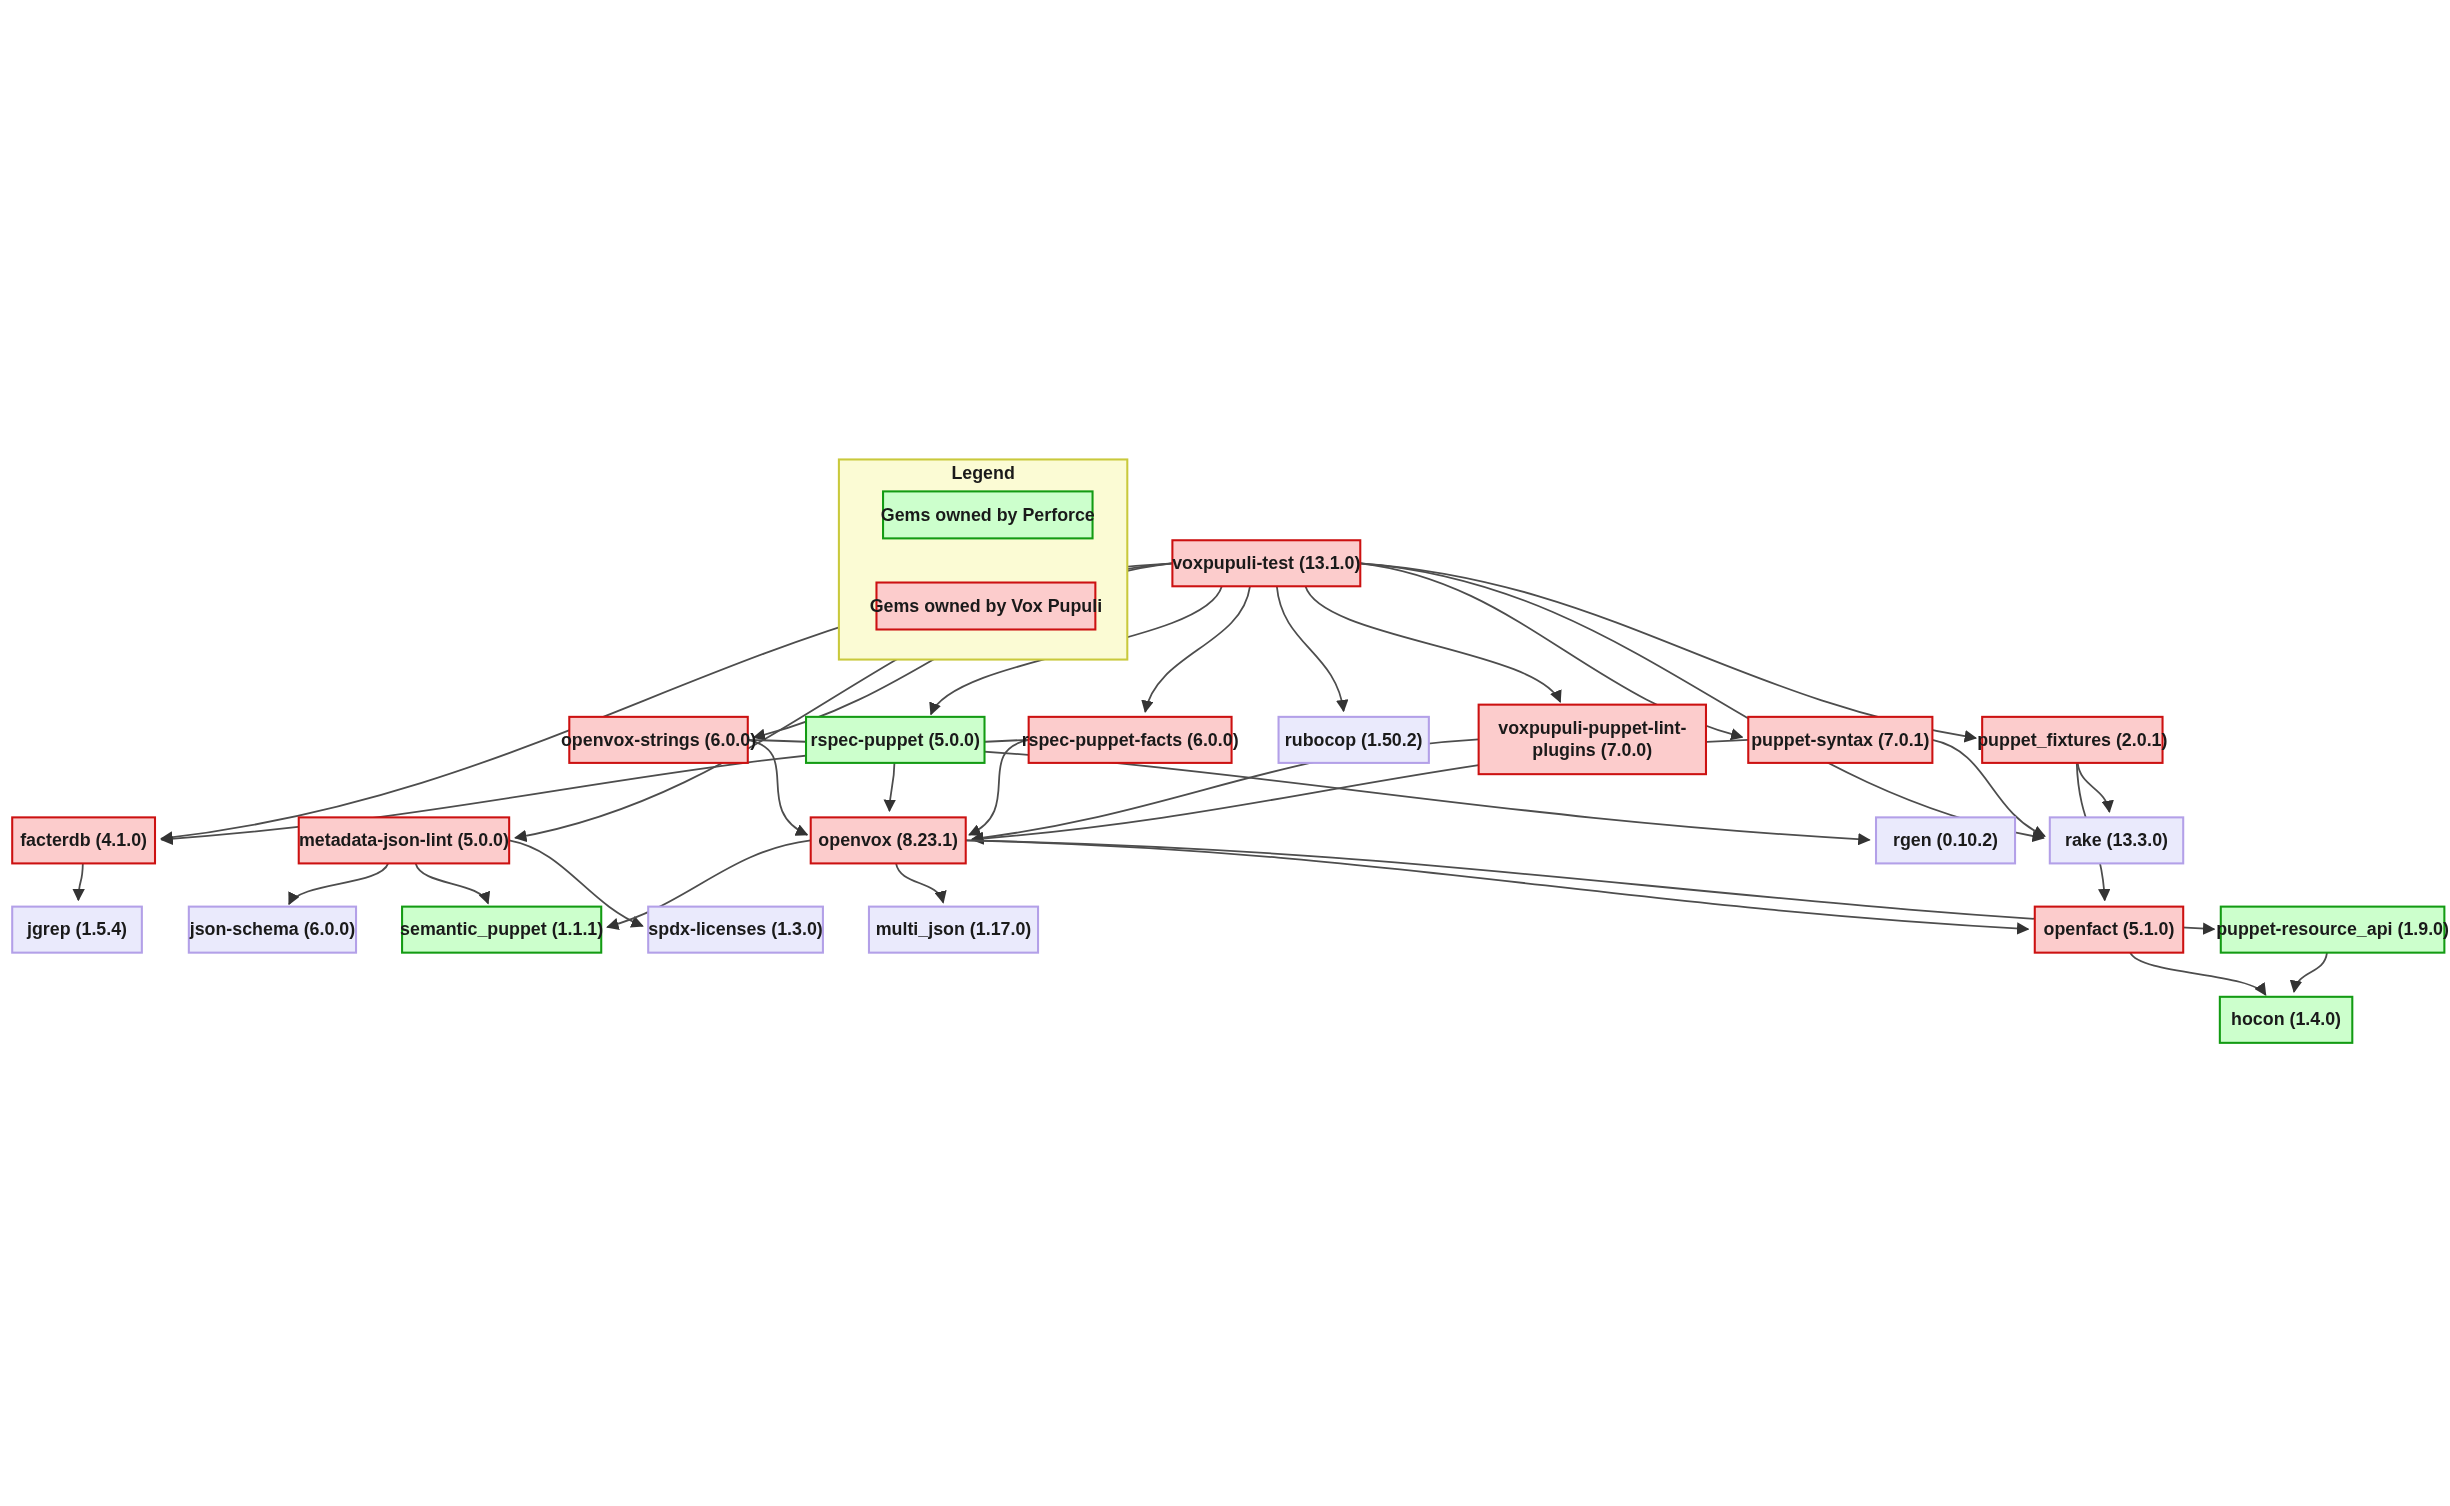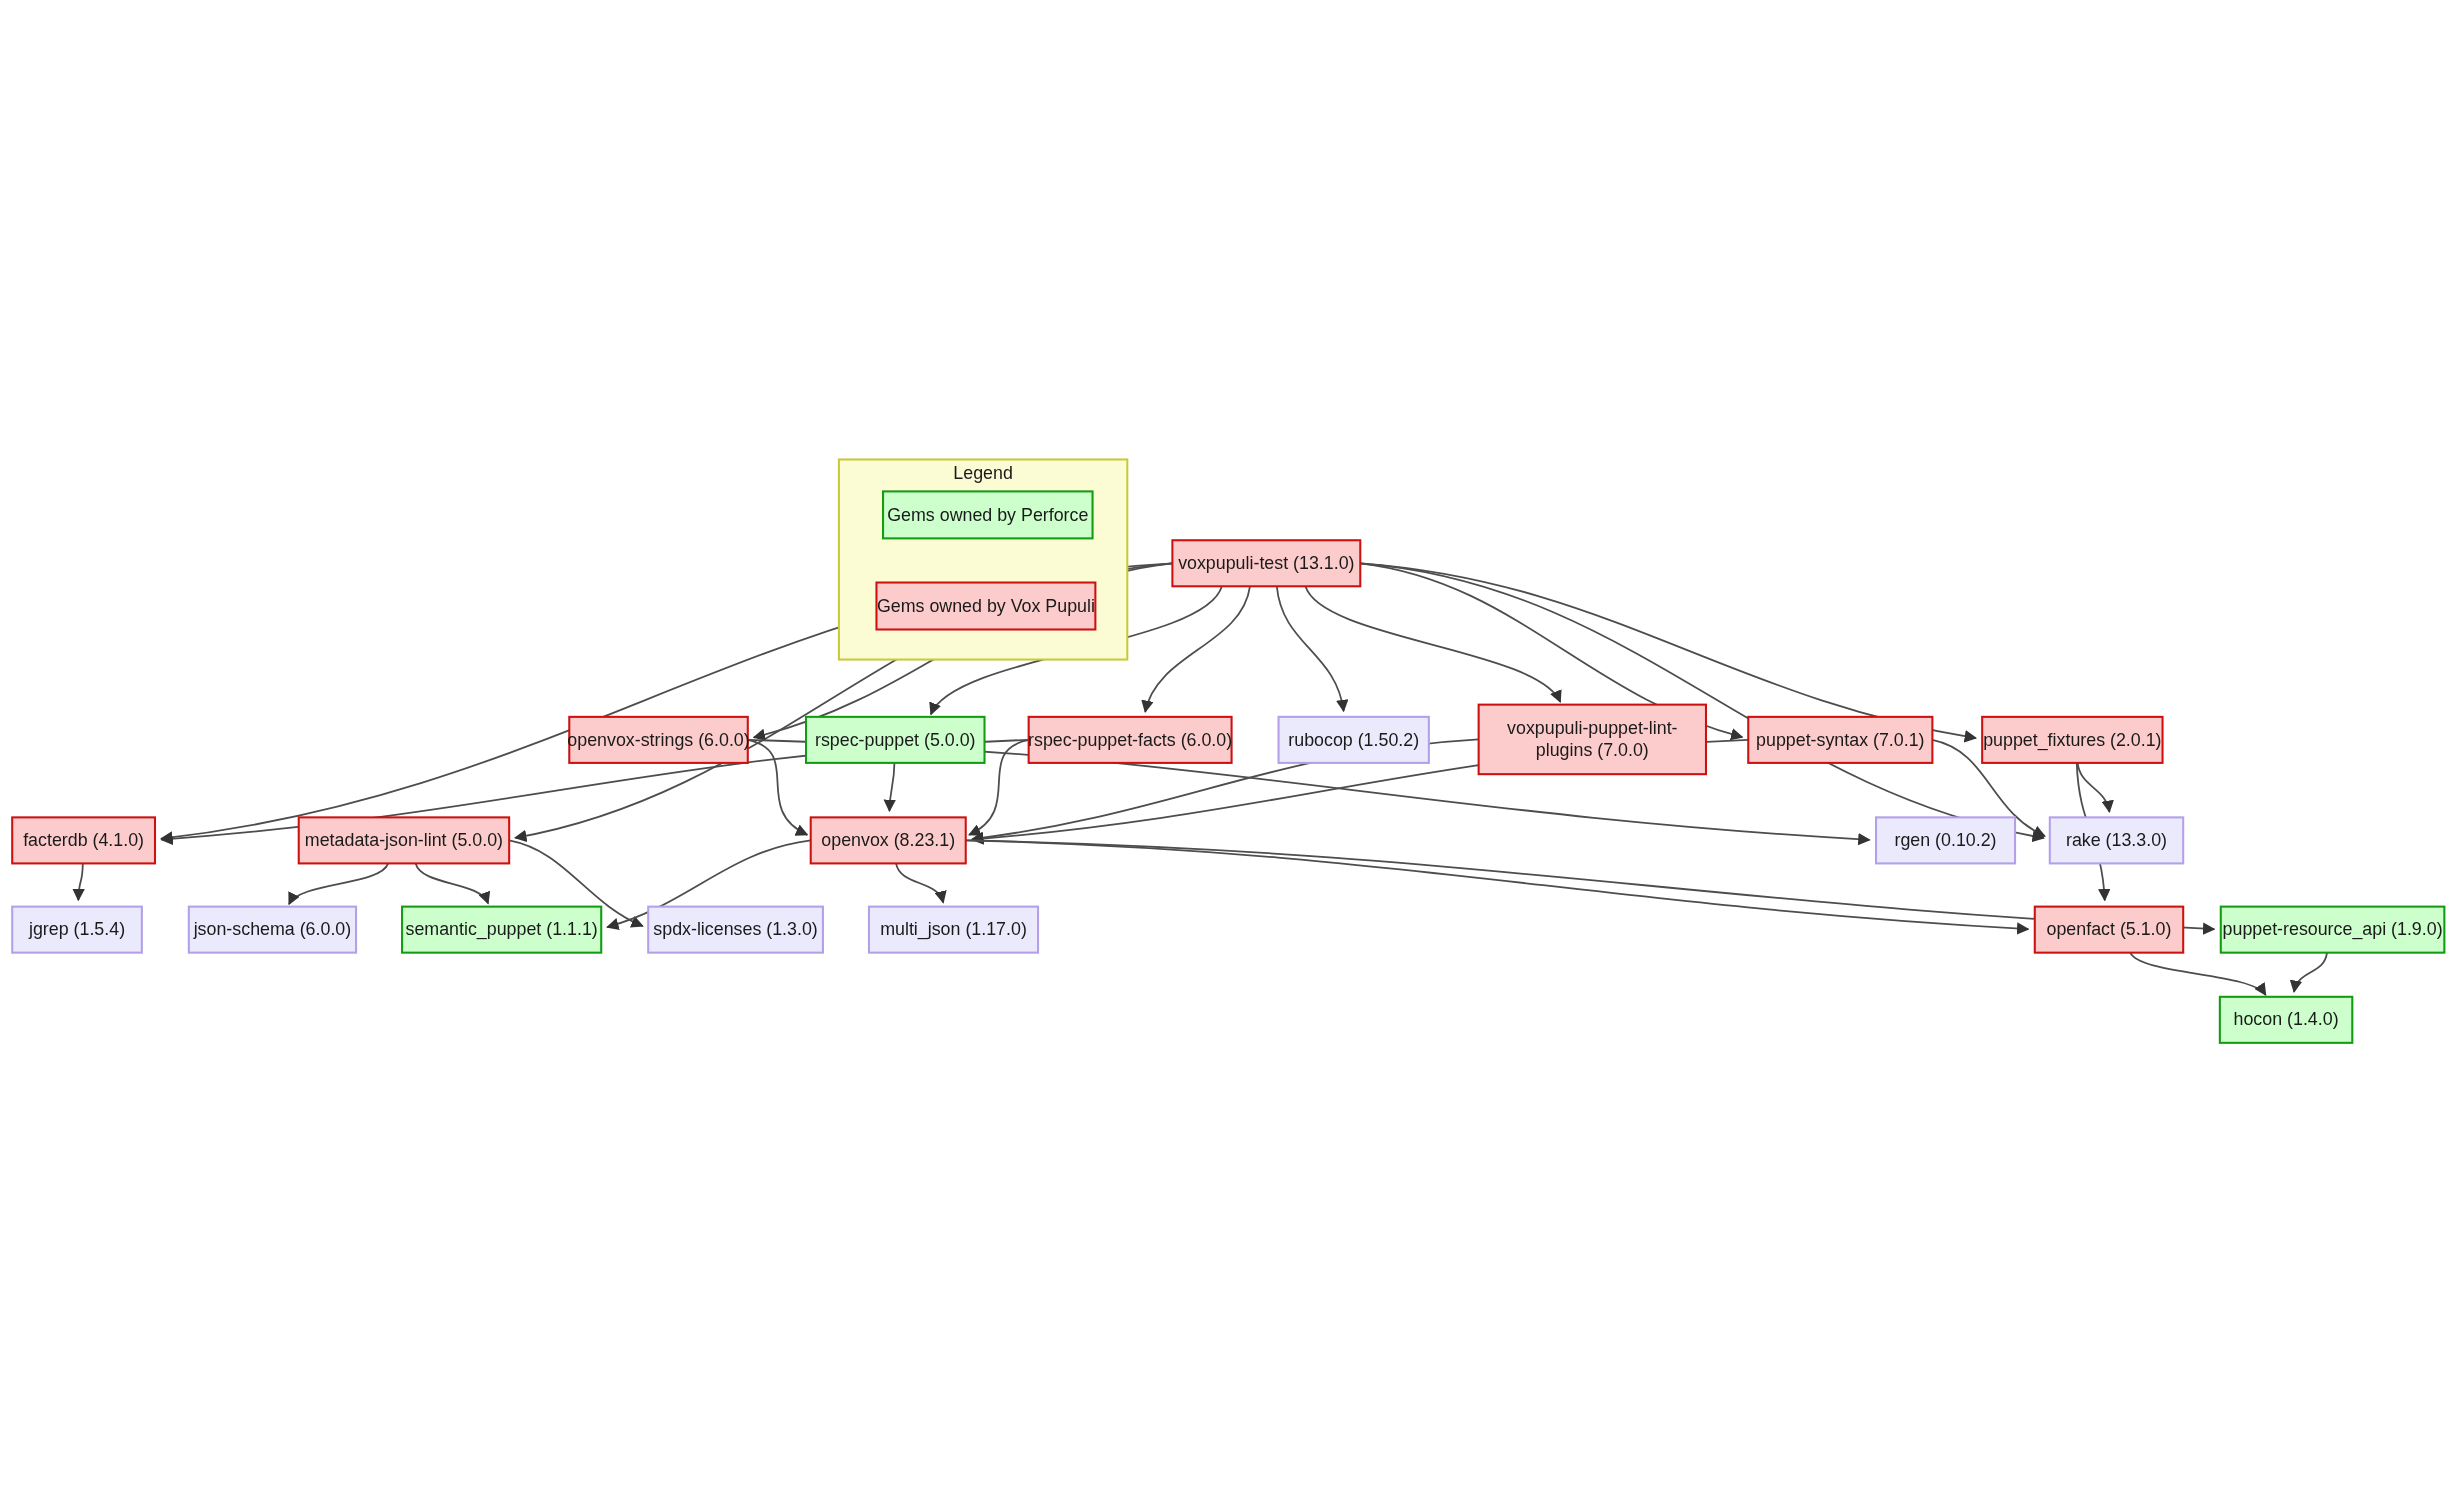--- a/index.html
+++ b/index.html
@@ -11,20 +11,21 @@
   body {
     width: 2450px;
     height: 1507px;
     overflow: hidden;
     font-family: "Liberation Sans", sans-serif;
   }
   #graph-root {
     position: relative;
     width: 2450px;
     height: 1415px;
+    font-weight: bold;
   }
   svg#graph-svg {
     position: absolute;
     top: 0;
     left: 0;
     width: 2450px;
     height: 1507px;
     display: block;
   }
   .node-rect {

